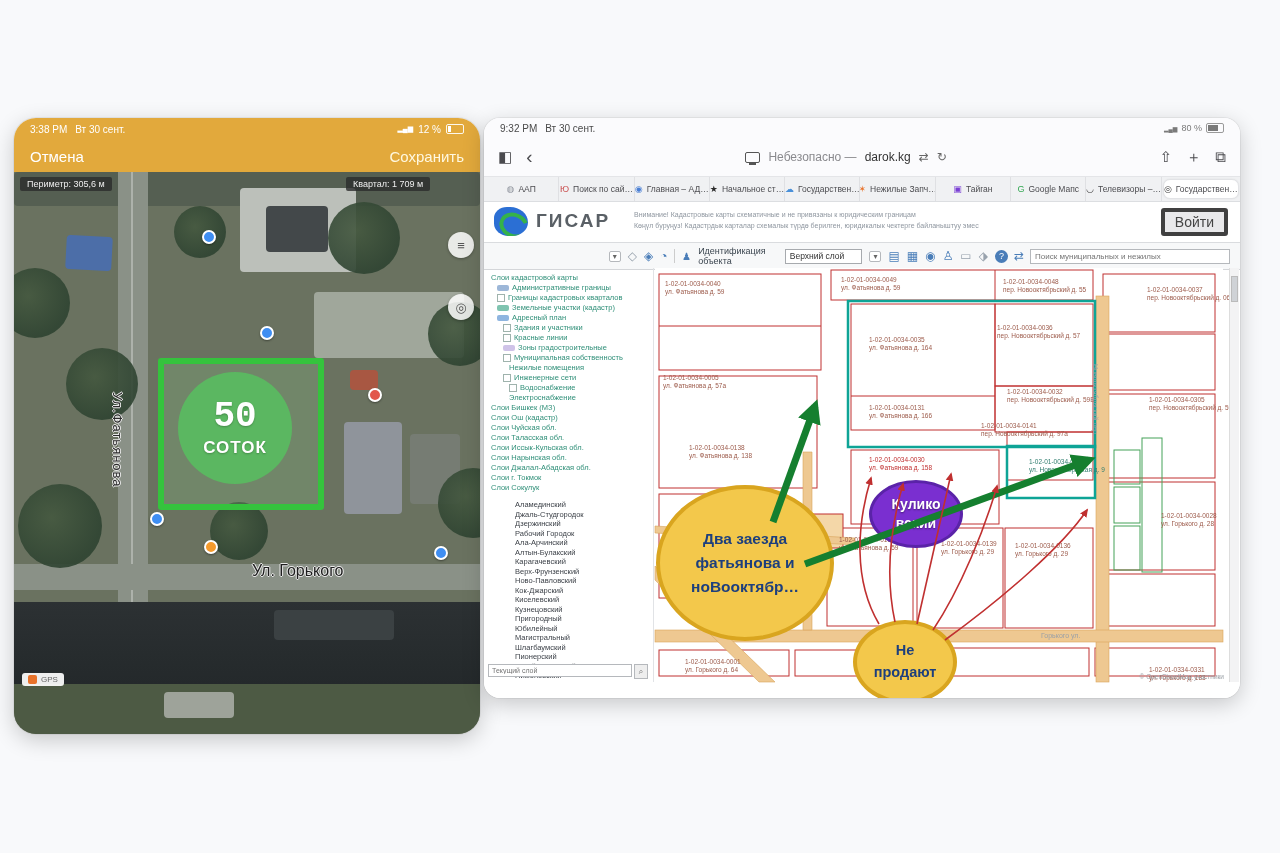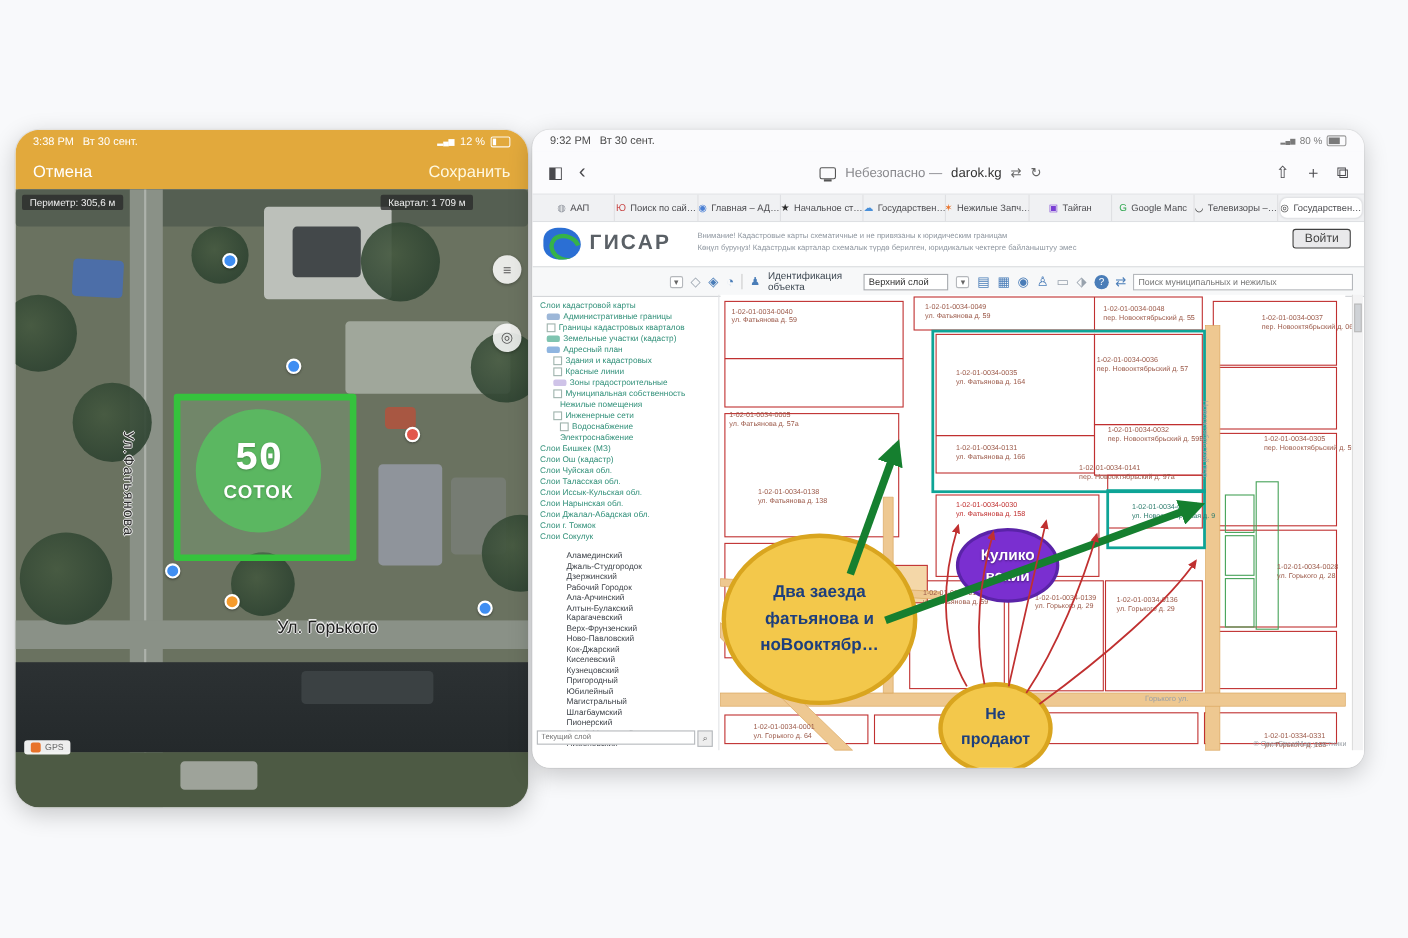--- a/index.html
+++ b/index.html
@@ -42,21 +42,21 @@
   .tab{flex:1;display:flex;align-items:center;justify-content:center;gap:4px;font-size:8.5px;color:#4c4c50;border-right:1px solid #dfe0e3;overflow:hidden;white-space:nowrap;}
   .tab.active{background:#fff;border-radius:7px;margin:2px 1px;border:1px solid #e2e3e6;box-shadow:0 0 2px rgba(0,0,0,.08);}
   .ticon{font-size:9px;}
   
   .site{position:absolute;top:84px;left:0;right:0;bottom:0;background:#fff;}
   .site-header{height:40px;position:relative;}
   .glogo{position:absolute;left:10px;top:5px;width:34px;height:29px;border-radius:40% 55% 50% 45%;background:#2b6fd4;overflow:hidden;}
   .glogo i{position:absolute;left:5px;top:6px;width:22px;height:17px;border-radius:50%;border:4px solid #35b24a;border-right-color:transparent;transform:rotate(25deg);}
   .brand{position:absolute;left:52px;top:8px;font-size:19px;font-weight:bold;color:#5a6066;letter-spacing:2px;}
   .warns{position:absolute;left:150px;top:8px;font-size:7px;color:#8f97a0;line-height:1.5;}
-  .login{position:absolute;right:12px;top:6px;font-size:11px;color:#444;background:#e9e9eb;border:1px solid #404040;border-radius:3px;padding:2px 10px;}
+  .login{position:absolute;right:12px;top:6px;font-size:14px;color:#444;background:#e9e9eb;border:4px solid #404040;border-radius:3px;padding:2px 10px;}
   .site-toolbar{height:26px;border-top:1px solid #dadcdf;border-bottom:1px solid #d4d6d9;background:#f7f8f9;display:flex;align-items:center;font-size:9px;gap:7px;padding:0 10px;color:#3c4650;}
   .sel-mini{border:1px solid #b5b8bc;background:#fff;border-radius:2px;font-size:8px;color:#666;padding:0 3px;}
   .it{font-size:12px;color:#4a7db8;}
   .it.gray{color:#98a2ad;}
   .vdiv{width:1px;height:14px;background:#ccc;}
   .layer-sel{border:1px solid #a7aaae;background:#fff;width:88px;height:13px;font-size:8.5px;color:#333;display:flex;align-items:center;padding:0 4px;}
   .search-box{margin-left:auto;display:flex;align-items:center;gap:6px;}
   .search-box input{width:190px;height:13px;border:1px solid #b5b8bc;font-size:8px;padding:0 4px;color:#555;font-family:inherit;}
   .qmark{width:13px;height:13px;border-radius:50%;background:#4a7db8;color:#fff;font-size:9px;display:flex;align-items:center;justify-content:center;}
   
@@ -314,21 +314,21 @@
 
             <div class="tree-item" style="padding-left: 6px;">
 
               <span class="chip" style="display: inline-block; background: rgb(143, 181, 224);"></span>
               <span>Адресный план</span>
             </div>
 
             <div class="tree-item" style="padding-left: 12px;">
               <span class="cb" style="display: inline-block;"></span>
 
-              <span>Здания и кадастровых</span>
+              <span>Здания и участники</span>
             </div>
 
             <div class="tree-item" style="padding-left: 12px;">
               <span class="cb" style="display: inline-block;"></span>
 
               <span>Красные линии</span>
             </div>
 
             <div class="tree-item" style="padding-left: 12px;">
 

